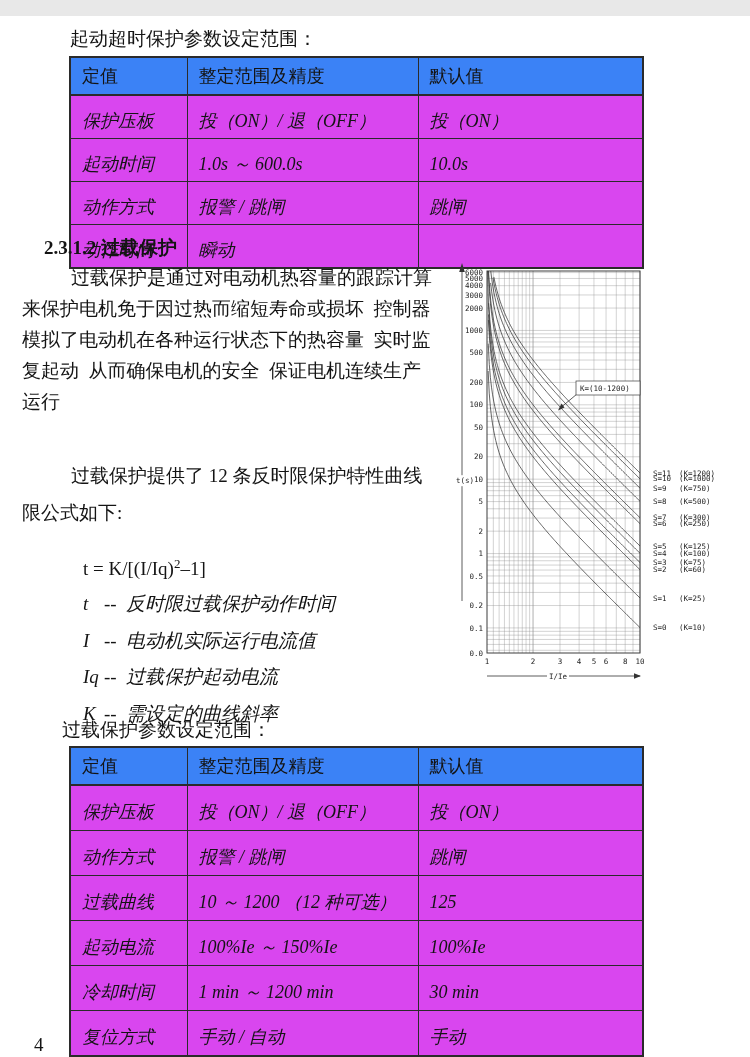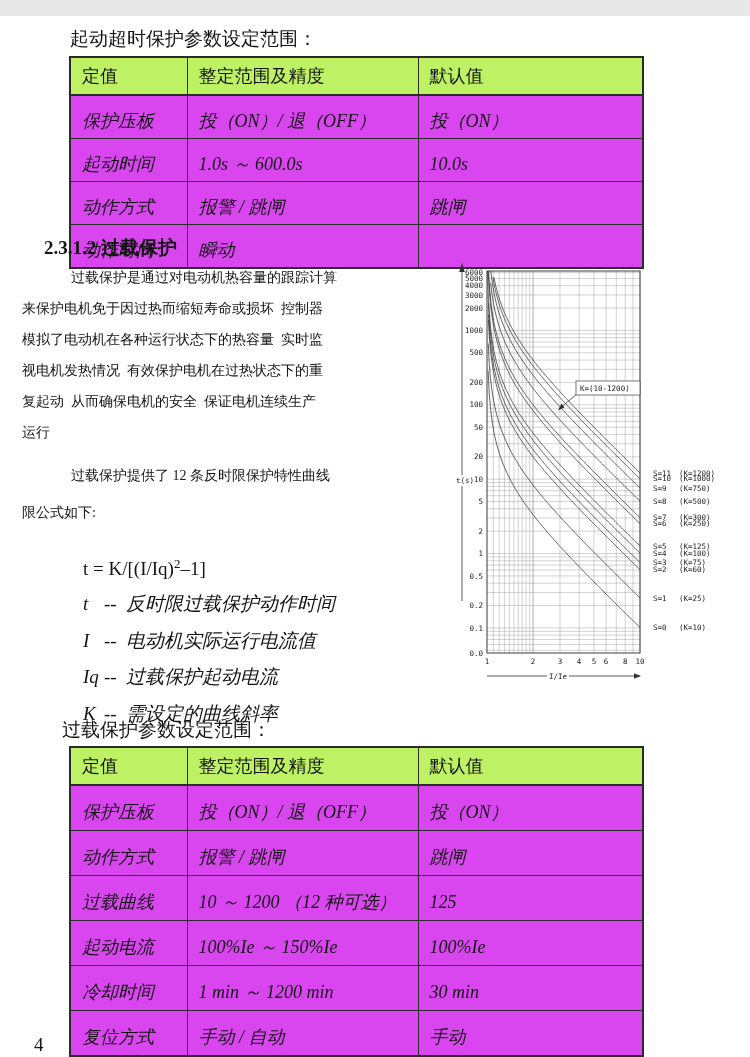--- a/index.html
+++ b/index.html
@@ -17,38 +17,38 @@
   table.param{
     border-collapse:collapse;
     table-layout:fixed;
     font-size:18px;
   }
   table.param,table.param td,table.param th{
     border:1px solid #2b2b2b;
   }
   table.param{border:2px solid #2b2b2b;}
   table.param th{
-    background:#bef264;
+    background:#3b82f6;
     font-weight:normal;
     text-align:left;
     border-bottom:2px solid #2b2b2b;
     height:36px;
     padding:0 0 0 11px;
     white-space:pre;
   }
   table.param td{
     padding:8px 0 0 11px;
     white-space:pre;
     background:#d946ef;
     font-style:italic;
   }
   .t1 td{height:34px;}
   .t2 td{height:36px;}
   .sec-heading{font-size:19px;font-weight:bold;white-space:pre;}
-  .para{font-size:14px;}
+  .para{font-size:19px;}
   .para .pline{white-space:pre;}
   .p1 .pline{line-height:31px;height:31px;}
   .p2 .pline{line-height:37px;height:37px;}
   .ind{padding-left:49px;}
   .formula{font-size:19px;white-space:pre;}
   .formula sup{font-size:13px;}
   .defs{font-size:19px;}
   .def-row{height:36.5px;line-height:36.5px;white-space:pre;}
   .def-sym{display:inline-block;width:21px;}
   .def-dash{display:inline-block;width:22px;}
@@ -99,21 +99,20 @@
       </tr>
     </tbody>
   </table>
 
   <div class="abs sec-heading" style="left:44px;top:219px;">2.3.1.2 过载保护</div>
 
   <div class="abs para p1" style="left:22px;top:246px;width:436px;">
     <div class="pline ind">过载保护是通过对电动机热容量的跟踪计算</div>
     <div class="pline">来保护电机免于因过热而缩短寿命或损坏  控制器</div>
     <div class="pline">模拟了电动机在各种运行状态下的热容量  实时监</div>
-    <div class="pline">视电机发热情况  有效保护电机在过热状态下的重</div>
     <div class="pline">复起动  从而确保电机的安全  保证电机连续生产</div>
     <div class="pline">运行</div>
   </div>
 
   <div class="abs para p2" style="left:22px;top:441px;width:436px;">
     <div class="pline ind">过载保护提供了 12 条反时限保护特性曲线</div>
     <div class="pline">限公式如下:</div>
   </div>
 
   <div class="abs formula" style="left:83px;top:540px;"><span>t = K/[(I/Iq)</span><sup>2</sup><span>–1]</span></div>

